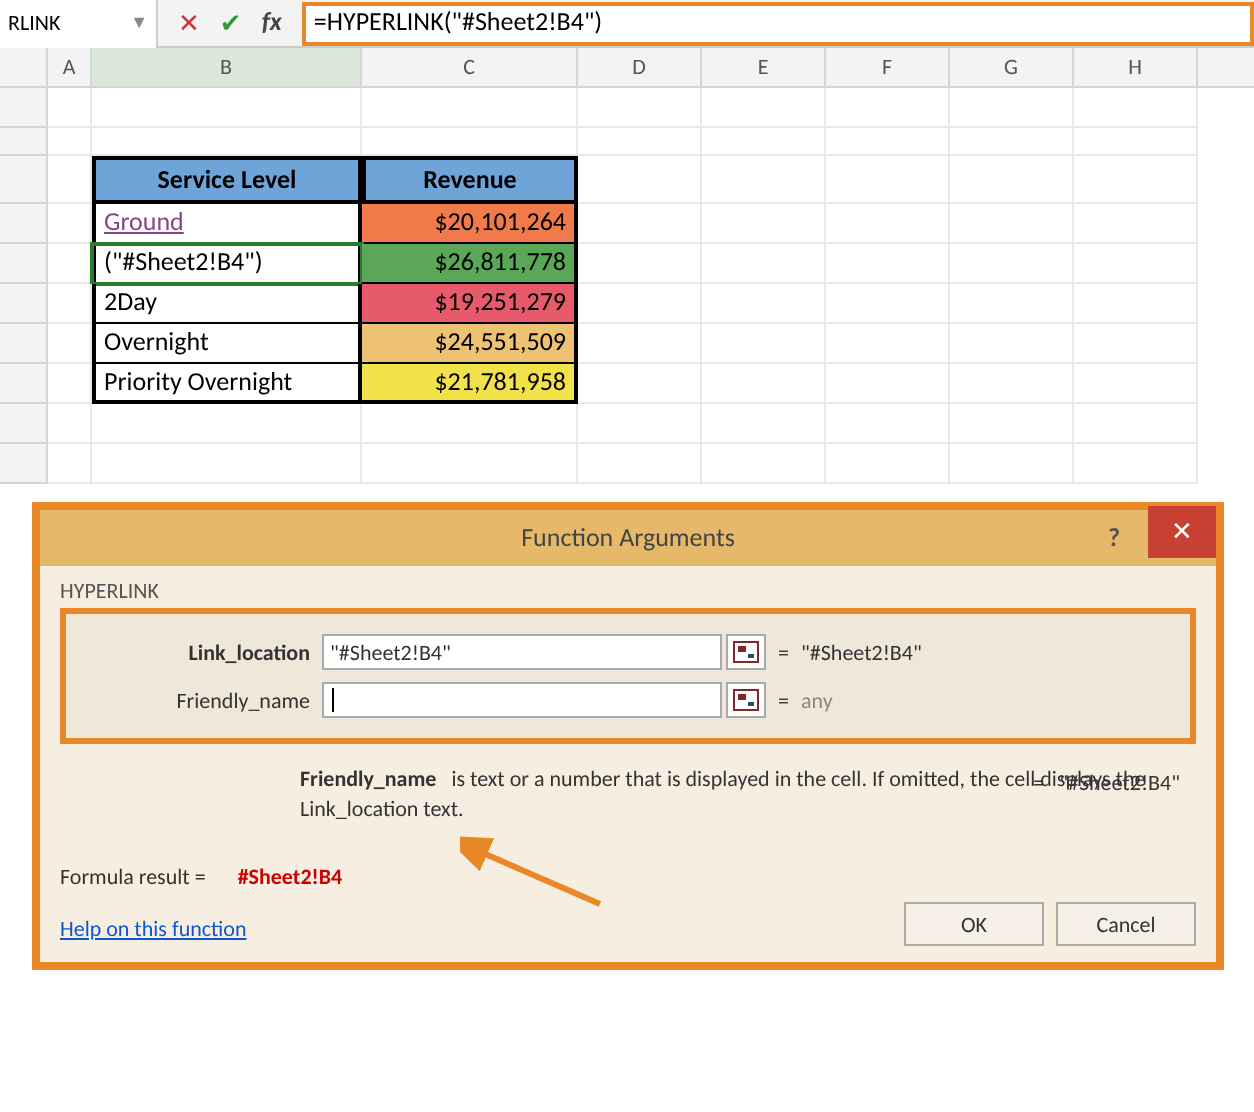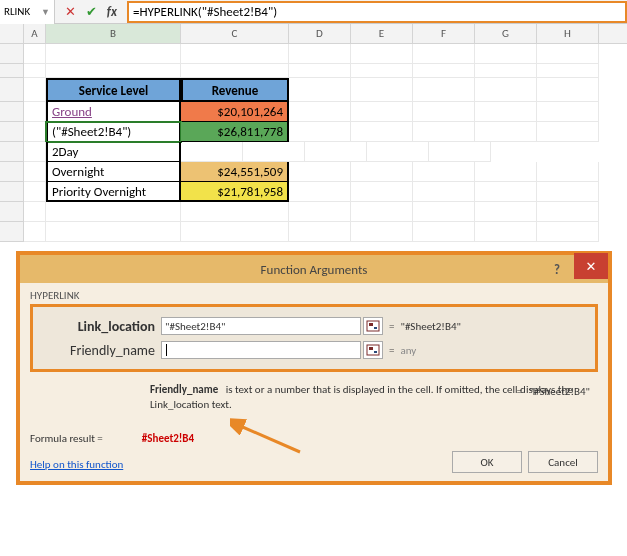--- a/index.html
+++ b/index.html
@@ -15,21 +15,21 @@
   }
   
   .top-bar {
     display: flex;
     align-items: center;
     height: 24px;
     border-bottom: 1px solid #ccc;
     background: #f3f3f3;
   }
   .namebox {
-    width: 55px;
+    width: 79px;
     padding-left: 4px;
     font-size: 11px;
     border-right: 1px solid #ccc;
     height: 24px;
     display: flex;
     align-items: center;
     background: #fff;
   }
   .namebox .dd { margin-left: auto; margin-right: 4px; color: #888; font-size: 9px; }
   .fb-icons {
@@ -170,21 +170,21 @@
     background: #eee7da;
     margin-top: 2px;
     padding: 6px 8px;
   }
   .arg-row {
     display: flex;
     align-items: center;
     height: 22px;
     margin: 2px 0;
   }
-  .arg-label { width: 120px; text-align: right; font-size: 14px; padding-right: 6px; }
+  .arg-label { width: 120px; text-align: right; font-size: 11px; padding-right: 6px; }
   .arg-label.bold { font-weight: bold; }
   .arg-input {
     width: 200px;
     height: 18px;
     border: 1px solid #aaa;
     background: #fff;
     padding: 0 3px;
     font-size: 11px;
     display: flex;
     align-items: center;
@@ -205,21 +205,20 @@
   .arg-result.gray { color: #888; }
   .desc { margin-top: 6px; font-size: 11px; line-height: 1.4; }
   .desc .param { font-weight: bold; }
   .formula-result-row {
     position: absolute;
     left: 10px;
     bottom: 36px;
     font-size: 11px;
     display: flex;
     align-items: center;
-    gap: 23px;
   }
   .formula-result-row .res { color: #c00; font-weight: bold; margin-left: 16px; }
   .help-link {
     position: absolute;
     left: 10px;
     bottom: 10px;
     font-size: 11px;
     color: #1155cc;
     text-decoration: underline;
   }
@@ -347,20 +346,21 @@
     <div class="cell cE"></div>
     <div class="cell cF"></div>
     <div class="cell cG"></div>
     <div class="cell cH"></div>
   </div>
 
   <div class="grid-row" style="height:20px">
     <div class="rh"></div>
     <div class="cell cA"></div>
     <div class="cell cB tbl-cell-b">2Day</div>
+    <div class="cell cC tbl-cell-c" style="background:#e75a6a">$19,251,279</div>
     <div class="cell cD"></div>
     <div class="cell cE"></div>
     <div class="cell cF"></div>
     <div class="cell cG"></div>
     <div class="cell cH"></div>
   </div>
 
   <div class="grid-row" style="height:20px">
     <div class="rh"></div>
     <div class="cell cA"></div>

